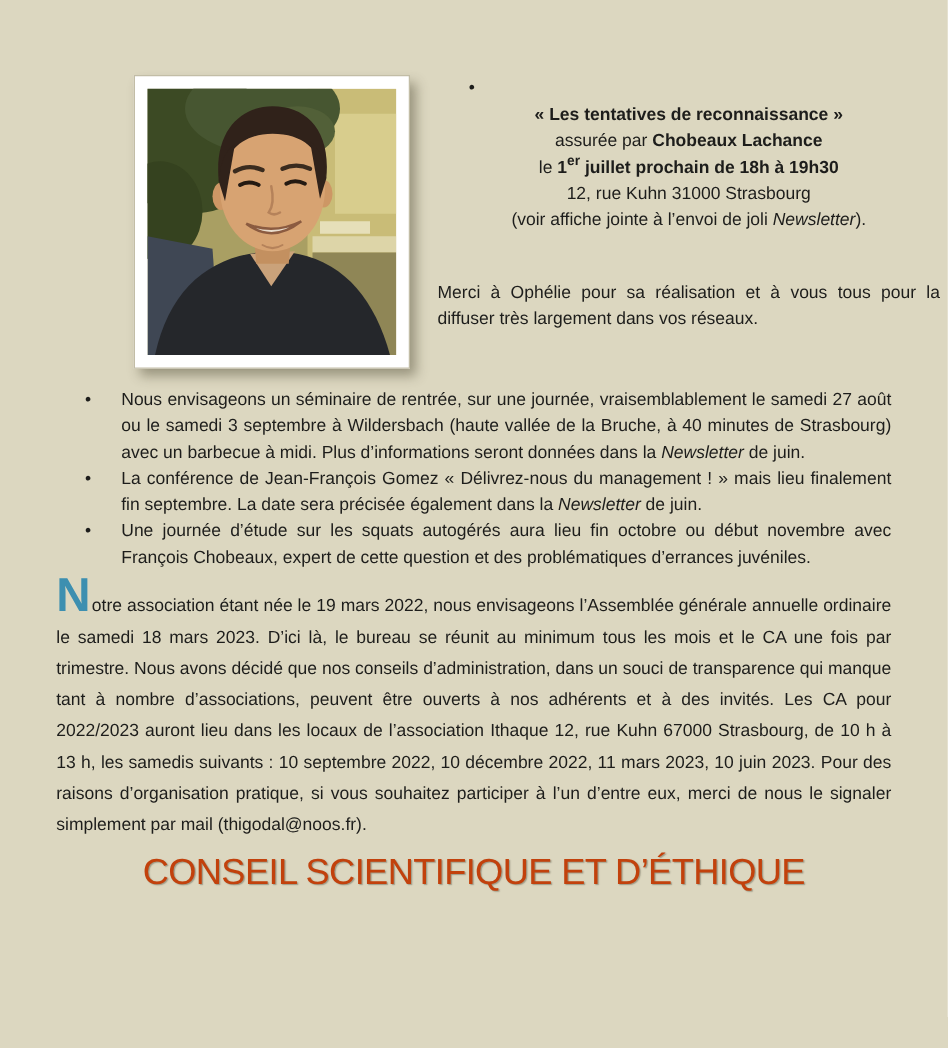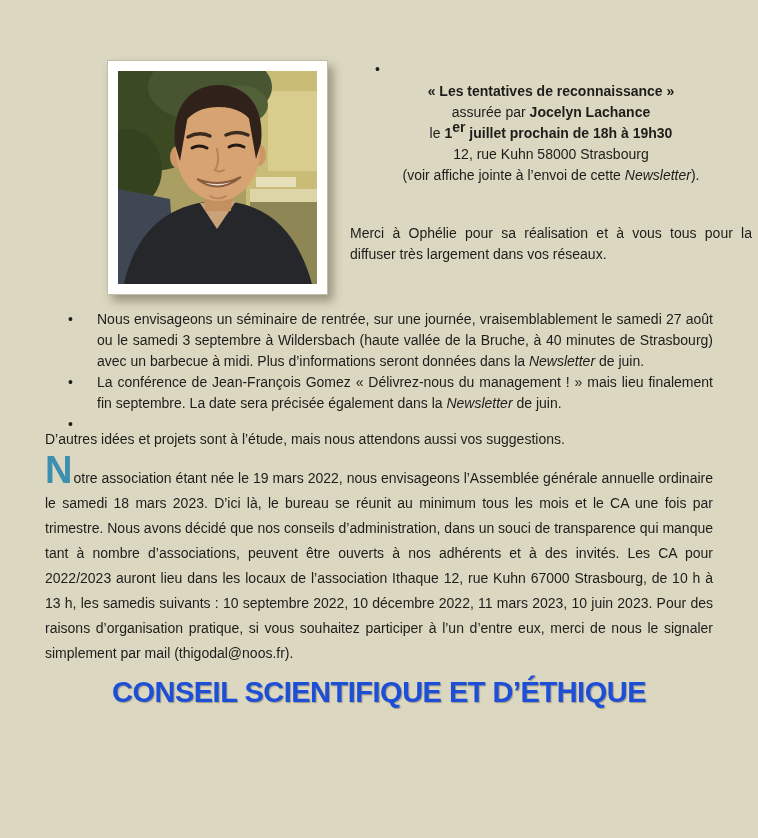--- a/index.html
+++ b/index.html
@@ -24,21 +24,21 @@
   }
   .photo-frame svg { display:block; width:199px; height:213px; }
   .conference-col { width:402px; margin-left:22px; line-height:21px; }
   .conf-intro { position:relative; padding-left:49px; }
   .conf-intro .bullet-dot {
     position:absolute; left:25px; top:-1px; font-size:14px;
   }
   .conf-center { text-align:center; margin-top:21px; }
   .bold { font-weight:700; }
   .it { font-style:italic; }
-  sup.ord { font-size:14px; font-weight:700; vertical-align:6px; line-height:0;text-align:center; }
+  sup.ord { font-size:11px; font-weight:700; vertical-align:6px; line-height:0;text-align:center; }
   .thanks { text-align:justify; margin-top:37px; }
   
   .bullet-list { margin:14px 45px 0 45px; }
   .bullet-item { position:relative; padding-left:52px; text-align:justify; line-height:21px; }
   .bullet-item .bullet-dot { position:absolute; left:23px; top:0; }
   
   .suggestions { margin:15px 45px 0 45px; line-height:21px; }
   .body-par { margin:16px 45px 0 45px; text-align:justify; line-height:25px; }
   .closing-par { margin:14px 45px 0 45px; text-align:justify; line-height:25px; }
   .dropcap {
@@ -46,23 +46,23 @@
     font-size:38px;
     line-height:0;
     color:#3d8fb0;
     margin-right:1px;
   }
   
   .big-heading {
     margin-top:10px;
     text-align:center;
     font-size:29px;
-    font-weight:700;
+    font-weight:400;
     letter-spacing:-0.5px;
-    color:#1d4ed8;
+    color:#c2410c;
     text-shadow:1px 1px 1px rgba(80,78,60,.45);
   }
 </style>
 </head>
 <body>
 
 <div class="page">
 
   <div class="top-row">
 
@@ -112,45 +112,44 @@
         <path d="M92,125 Q100,130 108,125" stroke="#b5825a" stroke-width="1.6" fill="none" stroke-linecap="round"></path>
       </svg>
     </div>
 
     <div class="conference-col">
       <div class="conf-intro">
         <span class="bullet-dot">•</span>
       </div>
       <div class="conf-center">
         <div class="bold">« Les tentatives de reconnaissance »</div>
-        <div><span>assurée par </span><span class="bold">Jocelyn Lachance</span></div>
+        <div><span>assurée par </span><span class="bold">Chobeaux Lachance</span></div>
         <div><span>le </span><span class="bold">1</span><sup class="ord">er</sup><span class="bold"> juillet prochain de 18h à 19h30</span></div>
-        <div>12, rue Kuhn 58000 Strasbourg</div>
-        <div><span>(voir affiche jointe à l’envoi de cette </span><span class="it">Newsletter</span><span>).</span></div>
+        <div>12, rue Kuhn 31000 Strasbourg</div>
+        <div><span>(voir affiche jointe à l’envoi de joli </span><span class="it">Newsletter</span><span>).</span></div>
       </div>
       <div class="thanks">Merci à Ophélie pour sa réalisation et à vous tous pour la diffuser très largement dans vos réseaux.</div>
     </div>
   </div>
 
   <div class="bullet-list">
     <div class="bullet-item">
       <span class="bullet-dot">•</span>
       <span>Nous envisageons un séminaire de rentrée, sur une journée, vraisemblablement le samedi 27 août ou le samedi 3 septembre à Wildersbach (haute vallée de la Bruche, à 40 minutes de Strasbourg) avec un barbecue à midi. Plus d’informations seront données dans la </span><span class="it">Newsletter</span><span> de juin.</span>
     </div>
     <div class="bullet-item">
       <span class="bullet-dot">•</span>
       <span>La conférence de Jean-François Gomez « Délivrez-nous du management ! » mais lieu finalement fin septembre. La date sera précisée également dans la </span><span class="it">Newsletter</span><span> de juin.</span>
     </div>
     <div class="bullet-item">
       <span class="bullet-dot">•</span>
-      <span class="it"></span><span></span>
+      <span>Une journée d’étude sur les squats autogérés aura lieu fin octobre ou début novembre avec François Chobeaux, expert de cette question et des problématiques d’errances juvéniles.</span><span class="it"></span><span></span>
     </div>
   </div>
 
-  <div class="suggestions">D’autres idées et projets sont à l’étude, mais nous attendons aussi vos suggestions.</div>
 
   <div class="body-par">
     <span class="dropcap">N</span><span>otre association étant née le 19 mars 2022, nous envisageons l’Assemblée générale annuelle ordinaire le samedi 18 mars 2023. D’ici là, le bureau se réunit au minimum tous les mois et le CA une fois par trimestre. Nous avons décidé que nos conseils d’administration, dans un souci de transparence qui manque tant à nombre d’associations, peuvent être ouverts à nos adhérents et à des invités. Les CA pour 2022/2023 auront lieu dans les locaux de l’association Ithaque 12, rue Kuhn 67000 Strasbourg, de 10 h à 13 h, les samedis suivants : 10 septembre 2022, 10 décembre 2022, 11 mars 2023, 10 juin 2023. Pour des raisons d’organisation pratique, si vous souhaitez participer à l’un d’entre eux, merci de nous le signaler simplement par mail (thigodal@noos.fr).</span>
   </div>
 
 
   <div class="big-heading">CONSEIL SCIENTIFIQUE ET D’ÉTHIQUE</div>
 
 </div>
 

